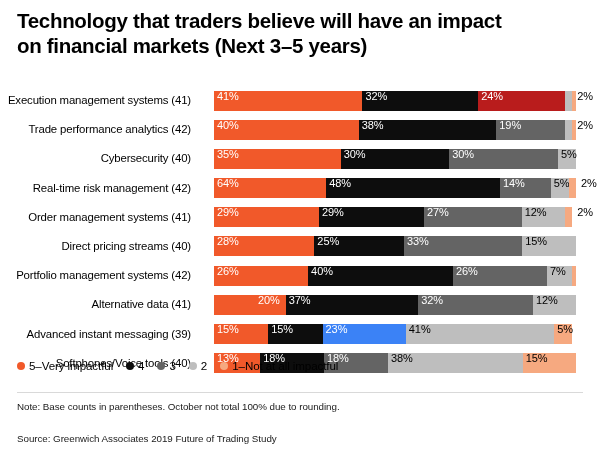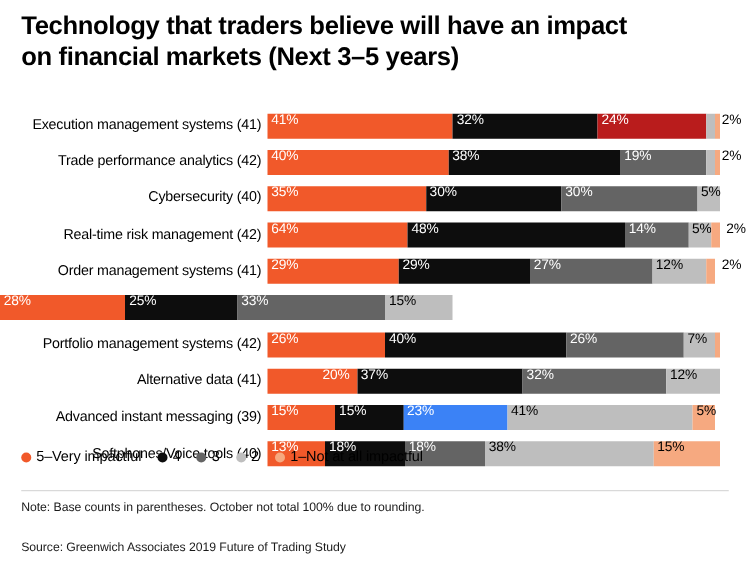--- a/index.html
+++ b/index.html
@@ -41,21 +41,21 @@
   }
   .row{
     display:flex;
     align-items:center;
     height:25px;
     margin-bottom:4.2px;
   }
   .row-label{
     width:214px;
     text-align:right;
-    padding-right:5px;
+    padding-right:23px;
     box-sizing:border-box;
     font-size:11.4px;
     line-height:13px;
     color:#000;
     white-space:nowrap;
     letter-spacing:-0.15px;
   }
   .bar-wrap{
     position:relative;
     width:362px;
@@ -236,20 +236,21 @@
           </div>
           <div class="seg" style="width: 12%; background: rgb(190, 190, 190);">
             <span class="seg-label" style="color: rgb(0, 0, 0);">12%</span>
           </div>
           <div class="seg" style="width: 2%; background: rgb(246, 169, 128);">
             <span class="seg-label outside" style="color: rgb(0, 0, 0);">2%</span>
           </div>
         </div>
       </div>
       <div class="row">
+        <div class="row-label">Direct pricing streams (40)</div>
         <div class="bar-wrap">
           <div class="seg" style="width: 28%; background: rgb(241, 89, 42);">
             <span class="seg-label" style="color: rgb(255, 255, 255);">28%</span>
           </div>
           <div class="seg" style="width: 25%; background: rgb(13, 13, 13);">
             <span class="seg-label" style="color: rgb(255, 255, 255);">25%</span>
           </div>
           <div class="seg" style="width: 33%; background: rgb(100, 100, 100);">
             <span class="seg-label" style="color: rgb(255, 255, 255);">33%</span>
           </div>

